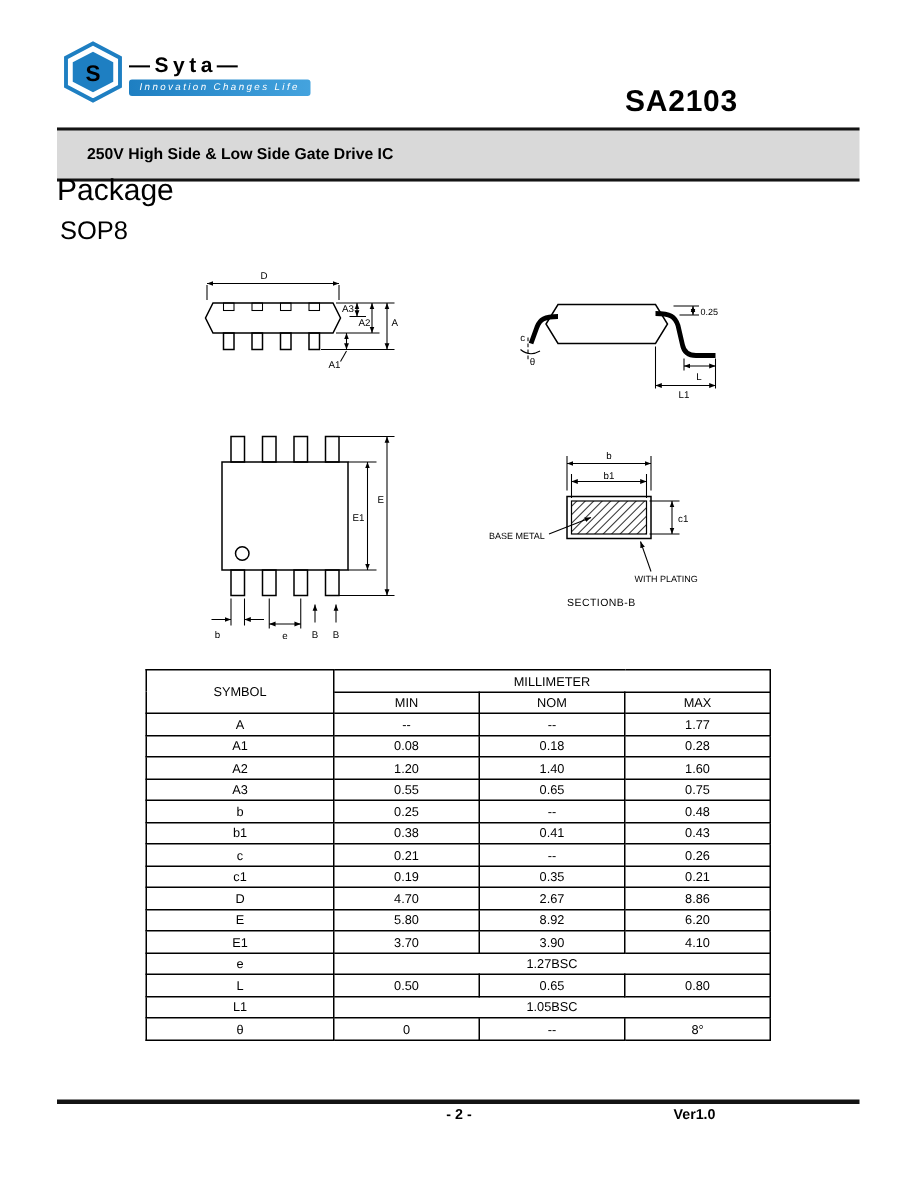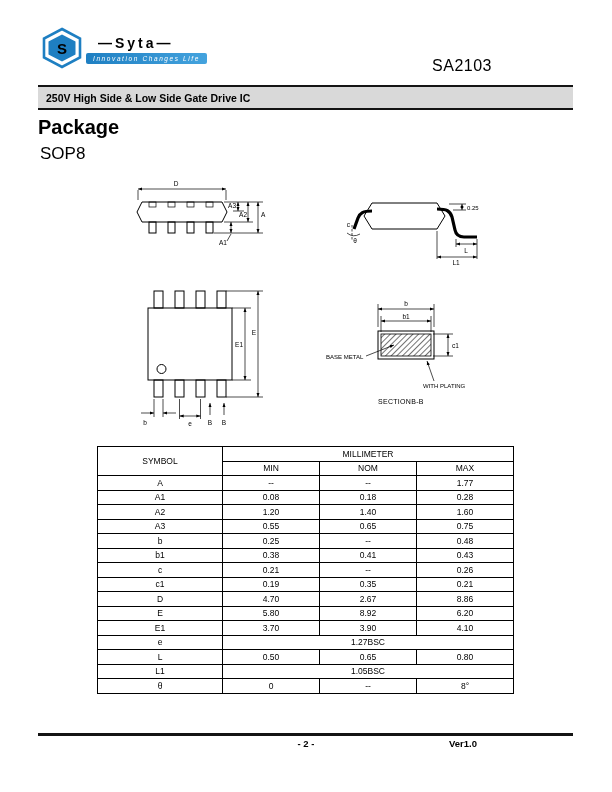--- a/index.html
+++ b/index.html
@@ -1,25 +1,25 @@
 <!DOCTYPE html>
 <html><head>
 <meta charset="utf-8">
 <style>
   html,body{margin:0;padding:0;}
   body{width:612px;height:792px;background:#ffffff;font-family:"Liberation Sans",sans-serif;color:#000;position:relative;overflow:hidden;}
   .abs{position:absolute;}
 
   
   .logo-wrap{left:40px;top:27px;width:44px;height:42px;}
-  .brand{left:86px;top:35px;font-size:14px;font-weight:600;letter-spacing:3px;margin-left:12px;}
+  .brand{left:86px;top:35px;font-size:14px;font-weight:600;letter-spacing:3px;}
   .tagline{left:86px;top:53px;background:linear-gradient(90deg,#1e7fc2,#44a3de);color:#fff;font-size:6.5px;letter-spacing:1.6px;padding:2px 7px;border-radius:2px;font-style:italic;white-space:nowrap;}
-  .part-number{right:120px;top:57px;font-size:16px;font-weight:normal;letter-spacing:.5px;}
-  .doc-title-bar{left:38px;right:39px;top:85px;height:25px;background:#d9d9d9;border-top:2.5px solid #141414;border-bottom:2.5px solid #141414;display:flex;align-items:center;padding-left:8px;font-weight:bold;font-size:10.5px;box-sizing:border-box;}
-  .section-title{left:38px;top:116px;font-size:20px;font-weight:bold;}
+  .part-number{right:120px;top:57px;font-size:20px;font-weight:bold;letter-spacing:.5px;}
+  .doc-title-bar{left:38px;right:39px;top:85px;height:36px;background:#d9d9d9;border-top:2.5px solid #141414;border-bottom:2.5px solid #141414;display:flex;align-items:center;padding-left:20px;font-weight:bold;font-size:10.5px;box-sizing:border-box;}
+  .section-title{left:38px;top:116px;font-size:20px;font-weight:normal;}
   .package-type{left:40px;top:144px;font-size:17px;}
 
   
   .drawings{left:0;top:175px;}
   svg text{font-family:"Liberation Sans",sans-serif;fill:#000;}
   .lbl{font-size:6.5px;}
   .sm{font-size:6px;}
   .cap{font-size:7px;letter-spacing:.3px;}
   .ol{fill:none;stroke:#000;stroke-width:1;}
   .thin{fill:none;stroke:#000;stroke-width:0.7;}

